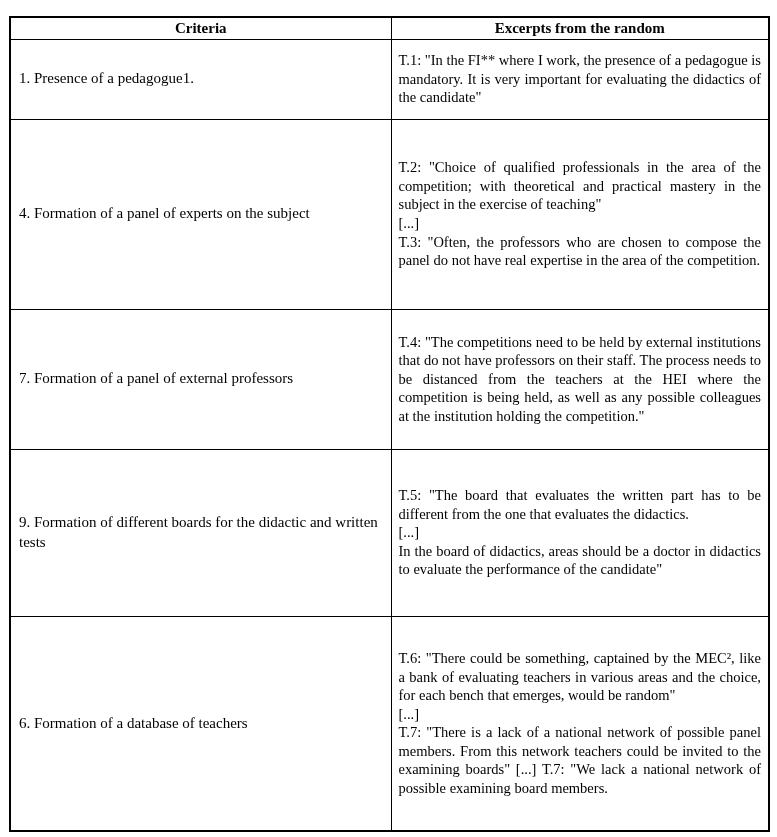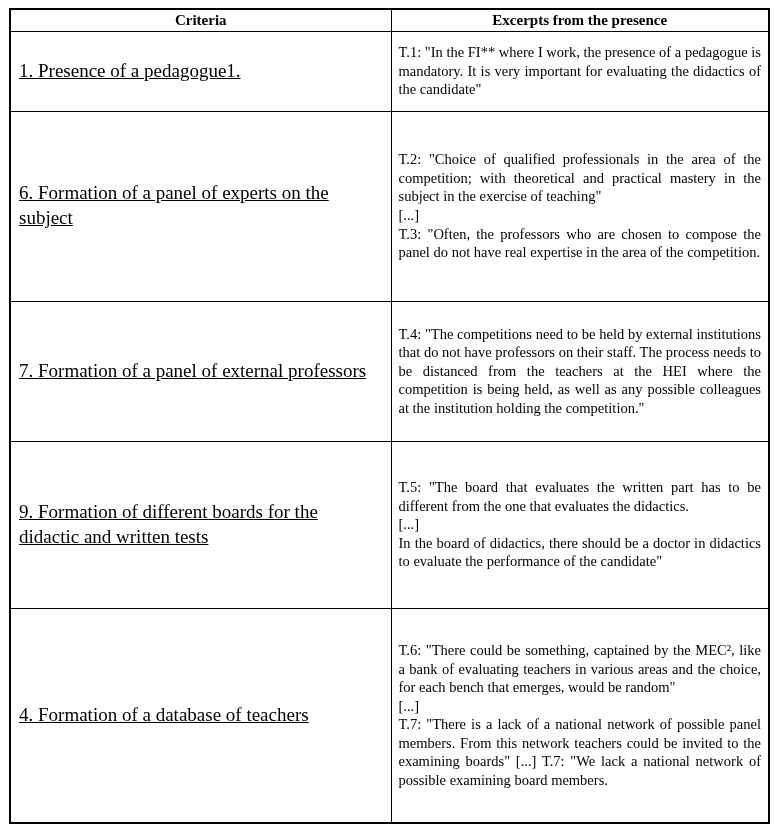--- a/index.html
+++ b/index.html
@@ -11,21 +11,21 @@
     width: 777px;
     height: 837px;
     font-family: "Liberation Serif", serif;
     color: #000000;
     overflow: hidden;
   }
   .page {
     box-sizing: border-box;
     width: 777px;
     height: 837px;
-    padding: 8px 9px;
+    padding: 16px 9px;
   }
   table.criteria-table {
     border-collapse: collapse;
     width: 759px;
     height: 814px;
     table-layout: fixed;
     border: 2px solid #000000;
   }
   .criteria-table th,
   .criteria-table td {
@@ -36,25 +36,24 @@
   }
   .criteria-table th {
     font-weight: bold;
     text-align: center;
     font-size: 15px;
     height: 22px;
     padding: 1px 4px;
     line-height: 1.2;
   }
   td.criteria-cell {
-    font-size: 19px;
+    font-size: 15px;
     text-align: left;
     padding: 2px 10px 2px 8px;
     line-height: 1.3;
-    text-decoration: underline;
   }
   td.excerpt-cell {
     font-size: 14.5px;
     padding: 3px 7px;
   }
   .excerpt-line {
     margin: 0;
     line-height: 1.28;
     text-align: justify;
   }
@@ -71,54 +70,54 @@
 
 <div class="page">
   <table class="criteria-table">
     <colgroup>
       <col class="col-criteria">
       <col class="col-excerpts">
     </colgroup>
     <thead>
       <tr class="header-row">
         <th>Criteria</th>
-        <th>Excerpts from the presence</th>
+        <th>Excerpts from the random</th>
       </tr>
     </thead>
     <tbody>
       <tr class="row row-1">
         <td class="criteria-cell">1. Presence of a pedagogue1.</td>
         <td class="excerpt-cell">
             <div class="excerpt-line">T.1: "In the FI** where I work, the presence of a pedagogue is mandatory. It is very important for evaluating the didactics of the candidate"</div>
           </td>
       </tr>
       <tr class="row row-2">
-        <td class="criteria-cell">6. Formation of a panel of experts on the subject</td>
+        <td class="criteria-cell">4. Formation of a panel of experts on the subject</td>
         <td class="excerpt-cell">
             <div class="excerpt-line">T.2: "Choice of qualified professionals in the area of the competition; with theoretical and practical mastery in the subject in the exercise of teaching"</div>
             <div class="excerpt-line">[...]</div>
             <div class="excerpt-line">T.3: "Often, the professors who are chosen to compose the panel do not have real expertise in the area of the competition.</div>
           </td>
       </tr>
       <tr class="row row-3">
         <td class="criteria-cell">7. Formation of a panel of external professors</td>
         <td class="excerpt-cell">
             <div class="excerpt-line">T.4: "The competitions need to be held by external institutions that do not have professors on their staff. The process needs to be distanced from the teachers at the HEI where the competition is being held, as well as any possible colleagues at the institution holding the competition."</div>
           </td>
       </tr>
       <tr class="row row-4">
         <td class="criteria-cell">9. Formation of different boards for the didactic and written tests</td>
         <td class="excerpt-cell">
             <div class="excerpt-line">T.5: "The board that evaluates the written part has to be different from the one that evaluates the didactics.</div>
             <div class="excerpt-line">[...]</div>
-            <div class="excerpt-line">In the board of didactics, there should be a doctor in didactics to evaluate the performance of the candidate"</div>
+            <div class="excerpt-line">In the board of didactics, areas should be a doctor in didactics to evaluate the performance of the candidate"</div>
           </td>
       </tr>
       <tr class="row row-5">
-        <td class="criteria-cell">4. Formation of a database of teachers</td>
+        <td class="criteria-cell">6. Formation of a database of teachers</td>
         <td class="excerpt-cell">
             <div class="excerpt-line">T.6: "There could be something, captained by the MEC², like a bank of evaluating teachers in various areas and the choice, for each bench that emerges, would be random"</div>
             <div class="excerpt-line">[...]</div>
             <div class="excerpt-line">T.7: "There is a lack of a national network of possible panel members. From this network teachers could be invited to the examining boards" [...] T.7: "We lack a national network of possible examining board members.</div>
           </td>
       </tr>
     </tbody>
   </table>
 </div>
 

